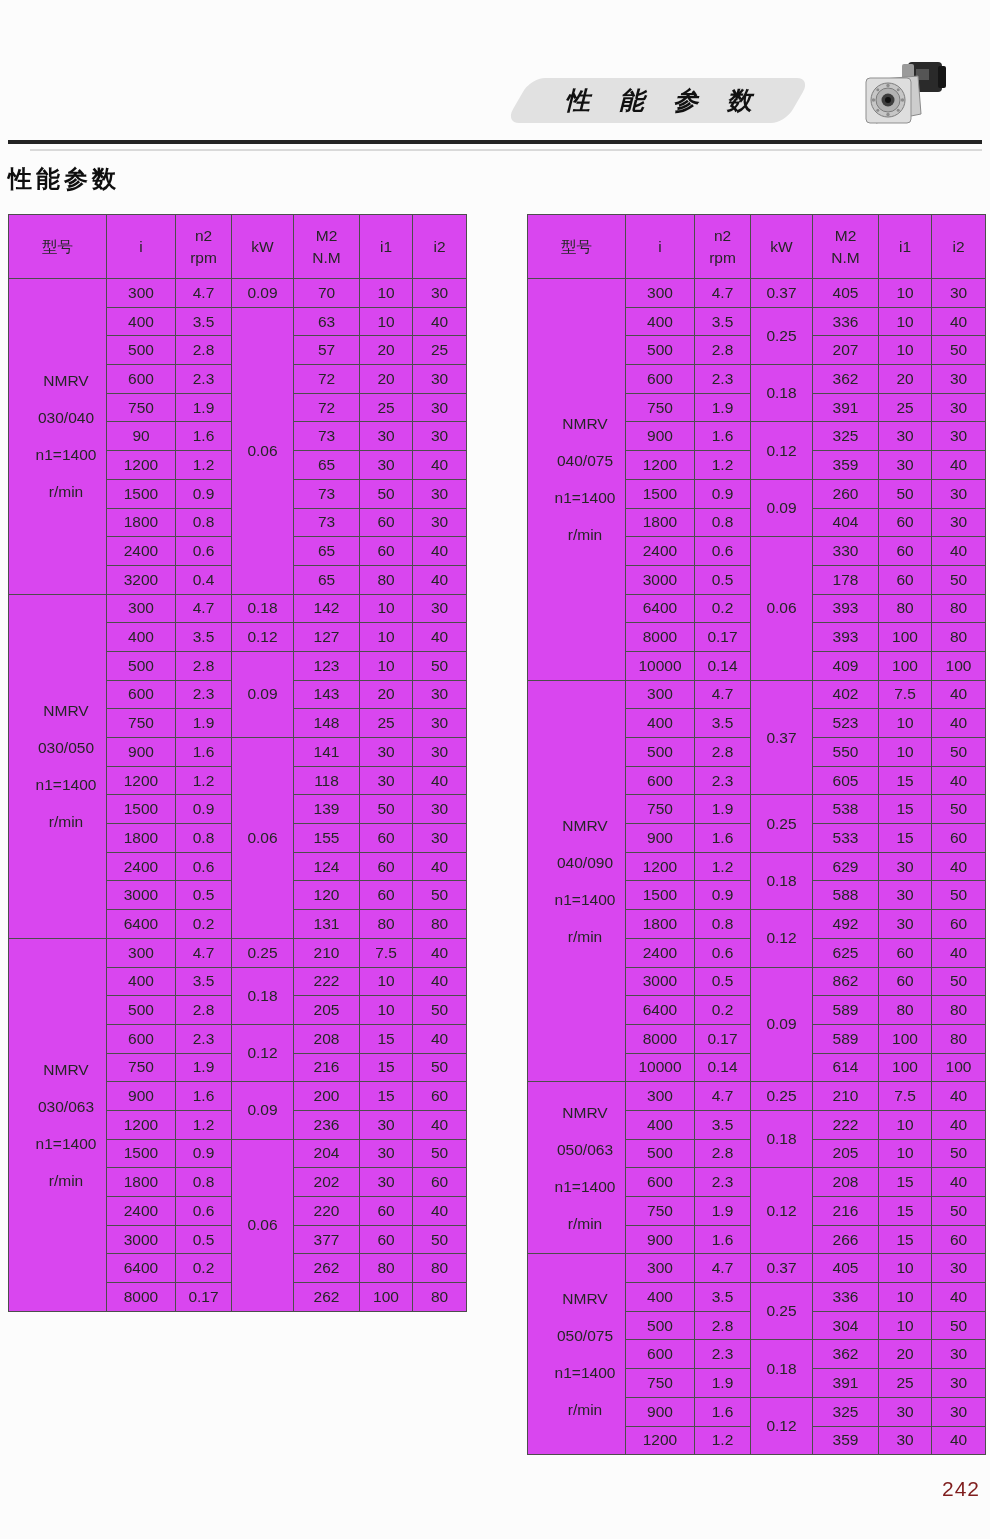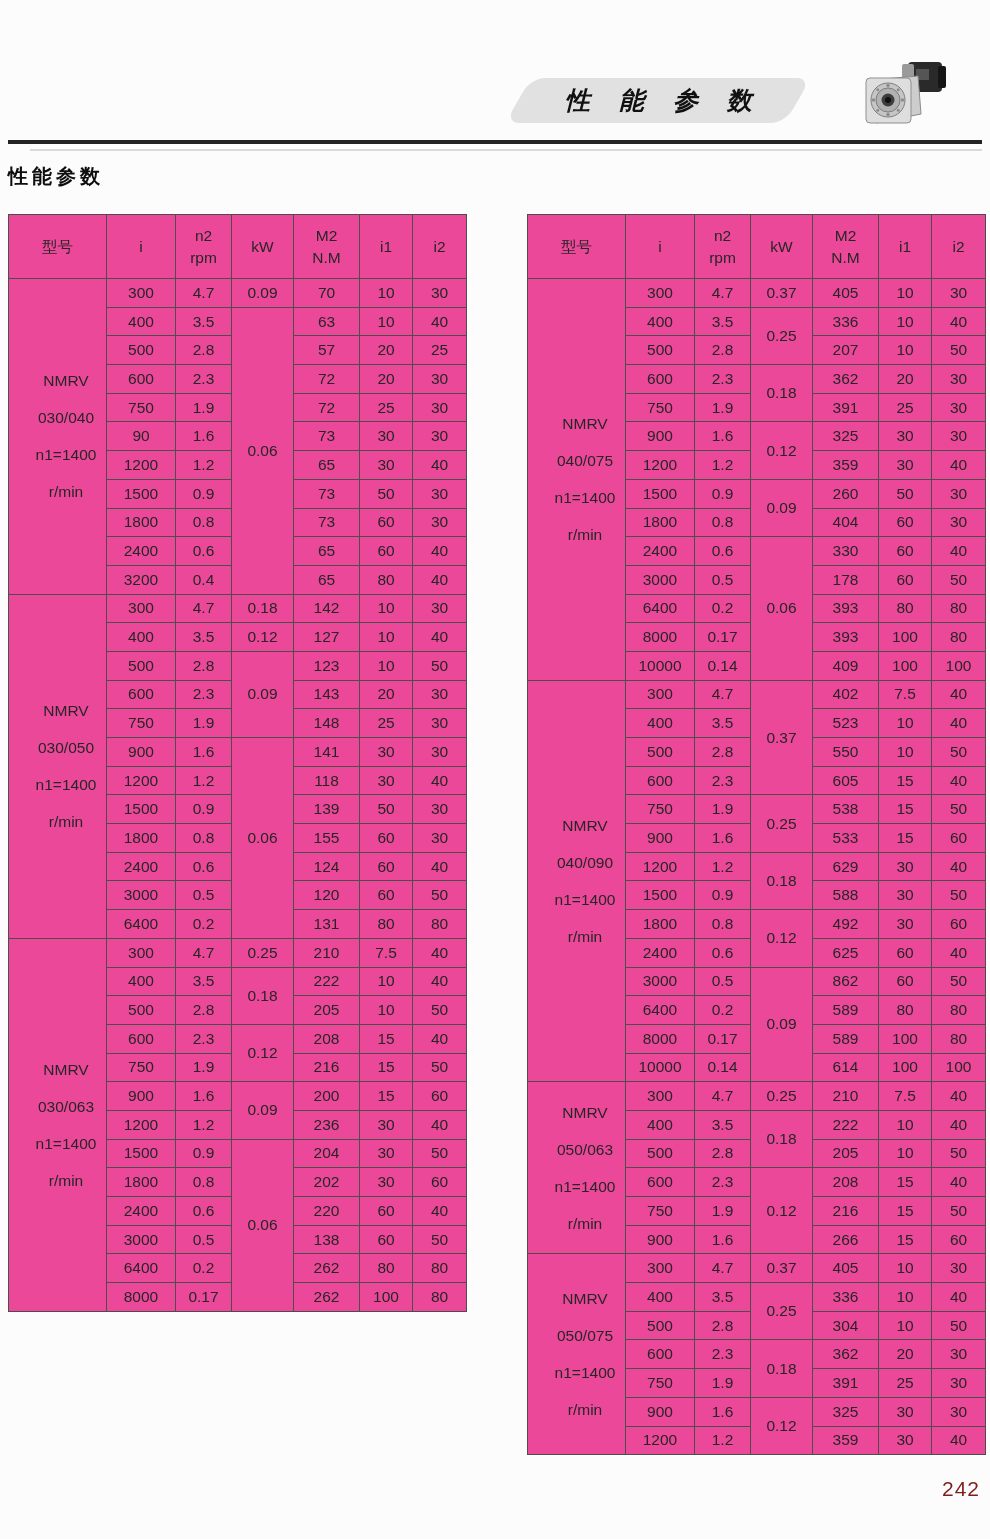--- a/index.html
+++ b/index.html
@@ -17,26 +17,26 @@
   .banner-text{
     transform:skewX(30deg);
     font-style:italic;font-weight:700;font-size:25px;letter-spacing:11px;
     color:#111;white-space:nowrap;padding-left:11px;
   }
   .product-photo{position:absolute;left:858px;top:56px;}
   .rule-thick{position:absolute;left:8px;top:140px;width:974px;height:4px;background:#232323;}
   .rule-thin{position:absolute;left:30px;top:149px;width:952px;height:2px;background:#d9d9d9;}
   .section-title{
     position:absolute;left:8px;top:163px;
-    font-size:20px;font-weight:600;letter-spacing:4px;color:#0e0e0e;
+    font-size:24px;font-weight:600;letter-spacing:4px;color:#0e0e0e;
   }
   
   table.params{
     position:absolute;top:214px;border-collapse:collapse;table-layout:fixed;
-    background:#ec4899;
+    background:#d946ef;
   }
   table.params.left{left:8px;}
   table.params.right{left:527px;}
   .params th,.params td{
     border:1px solid #4d4d4d;text-align:center;vertical-align:middle;
     font-size:15.5px;font-weight:400;color:#262626;padding:0;
     overflow:hidden;white-space:nowrap;
   }
   .params thead th{height:63px;line-height:22px;font-weight:400;}
   .params tbody td{height:27.7px;}
@@ -364,21 +364,21 @@
         <tr>
           <td>2400</td>
           <td>0.6</td>
           <td>220</td>
           <td>60</td>
           <td>40</td>
         </tr>
         <tr>
           <td>3000</td>
           <td>0.5</td>
-          <td>138</td>
+          <td>377</td>
           <td>60</td>
           <td>50</td>
         </tr>
         <tr>
           <td>6400</td>
           <td>0.2</td>
           <td>262</td>
           <td>80</td>
           <td>80</td>
         </tr>

